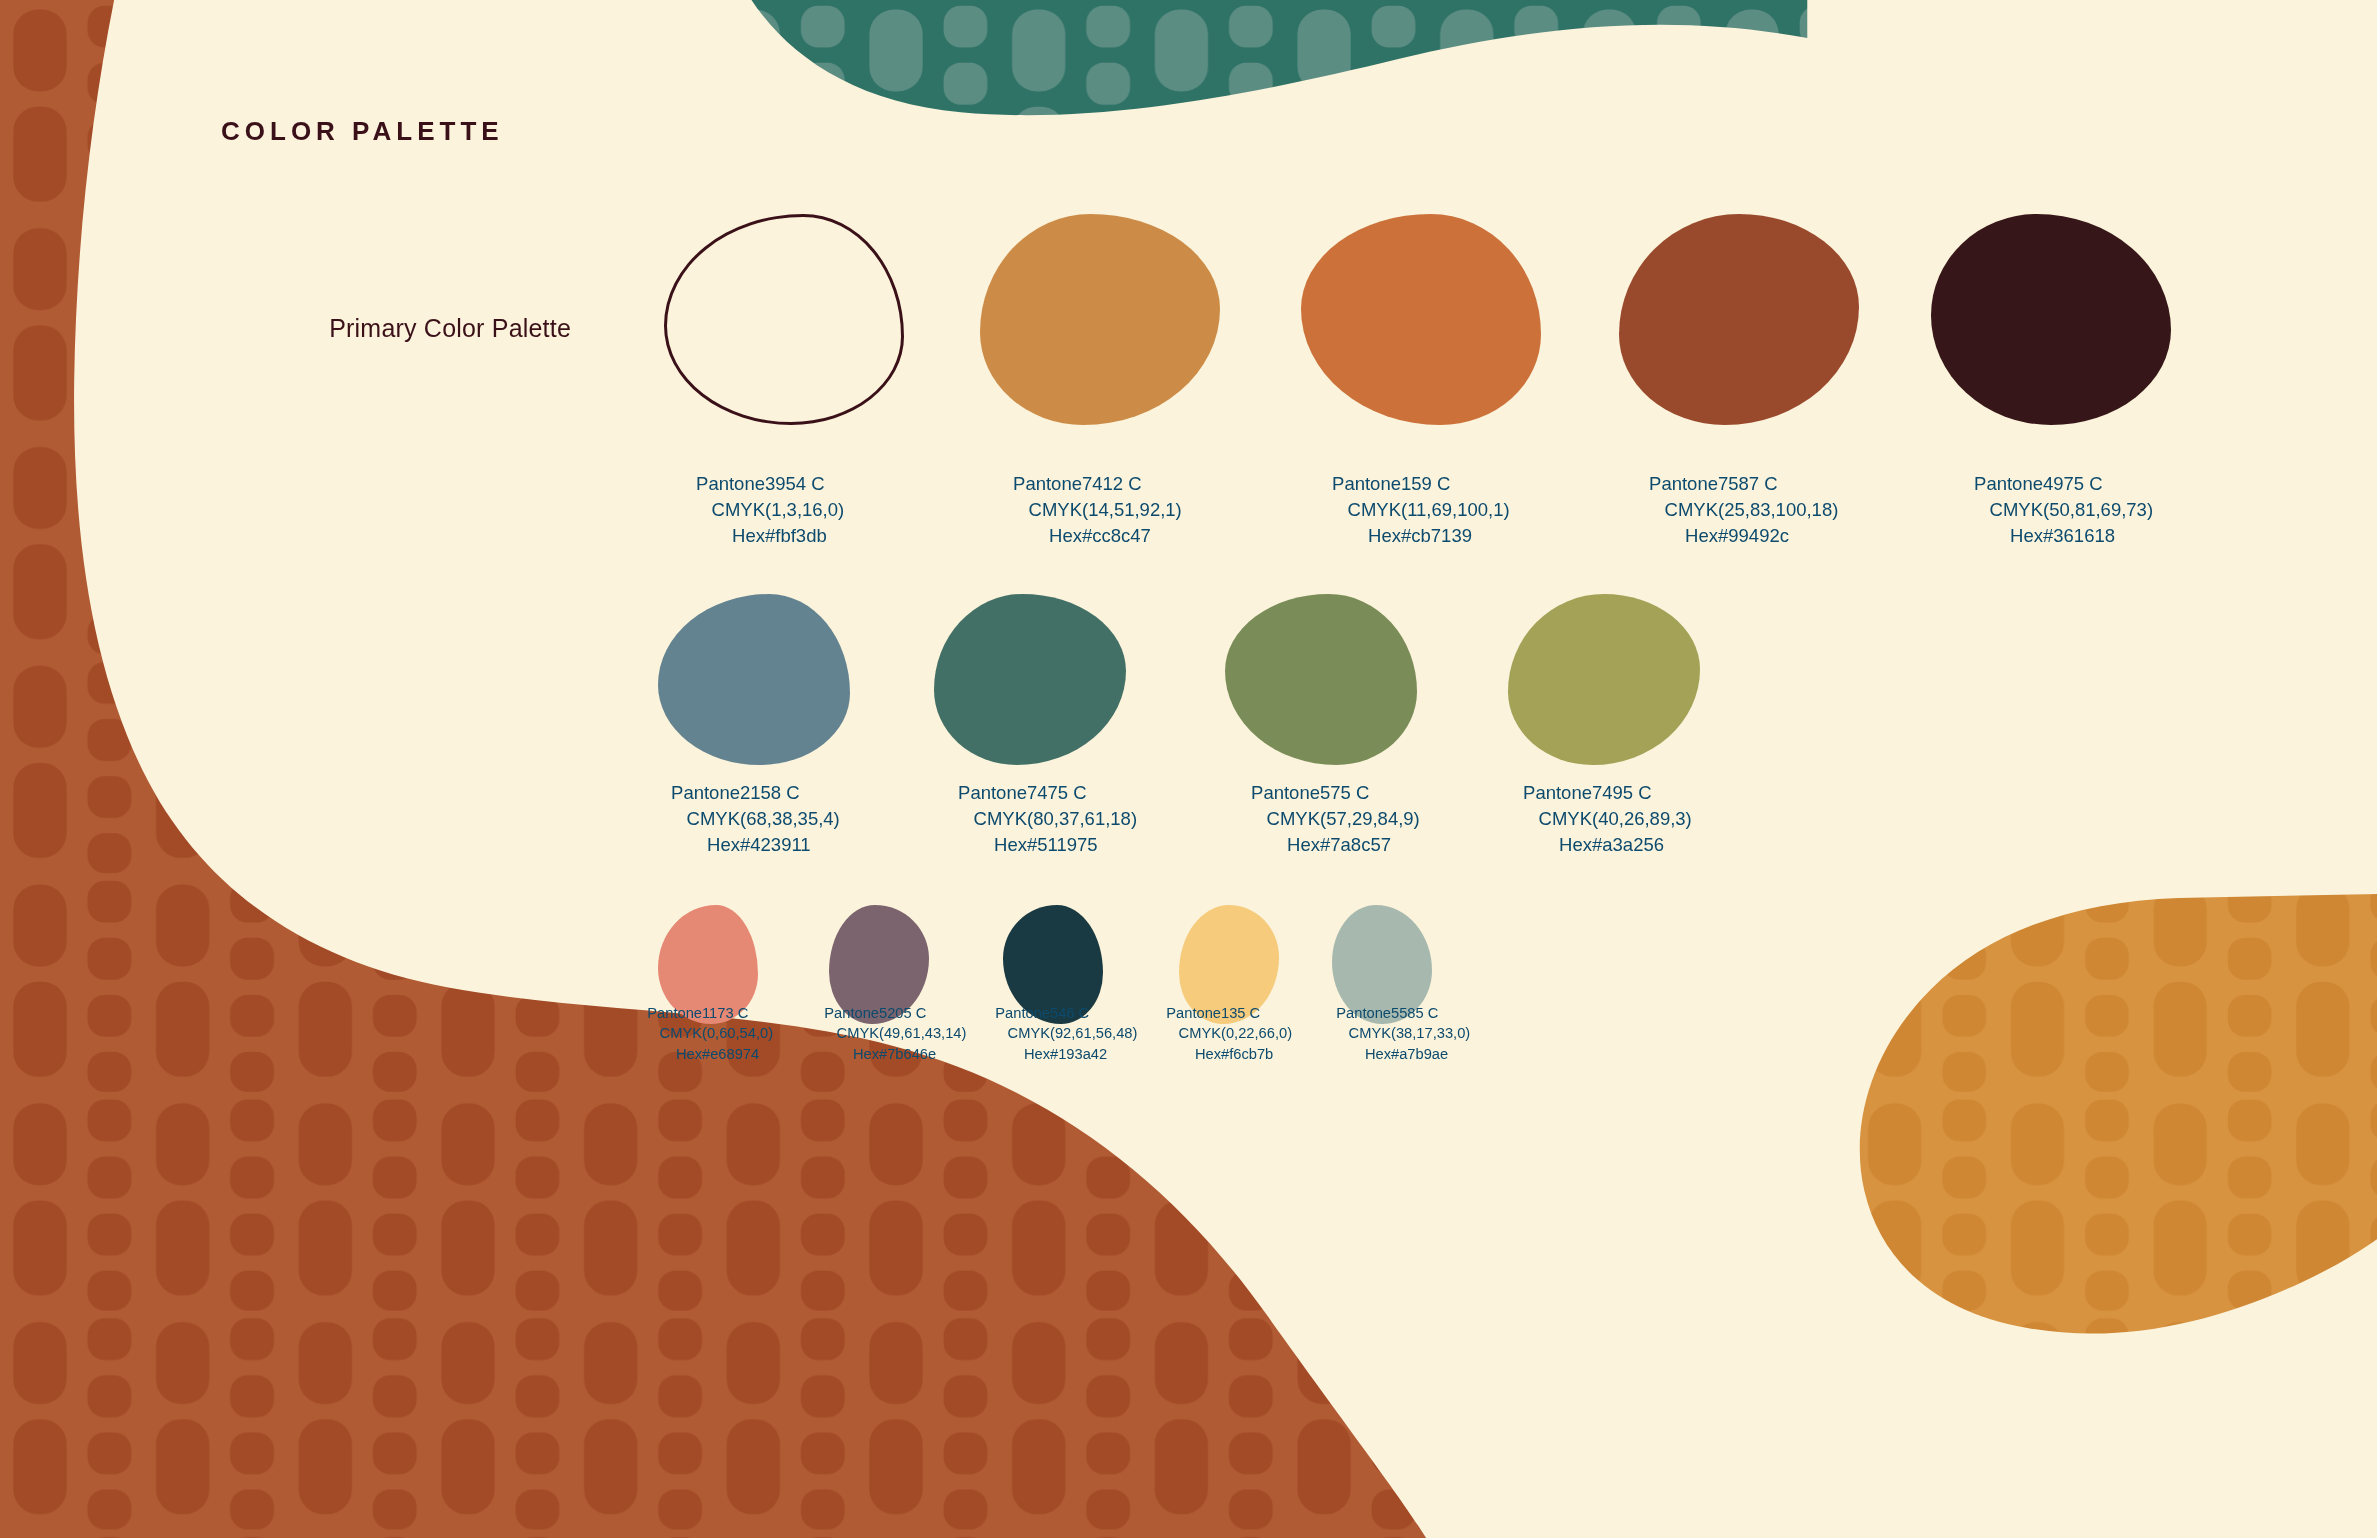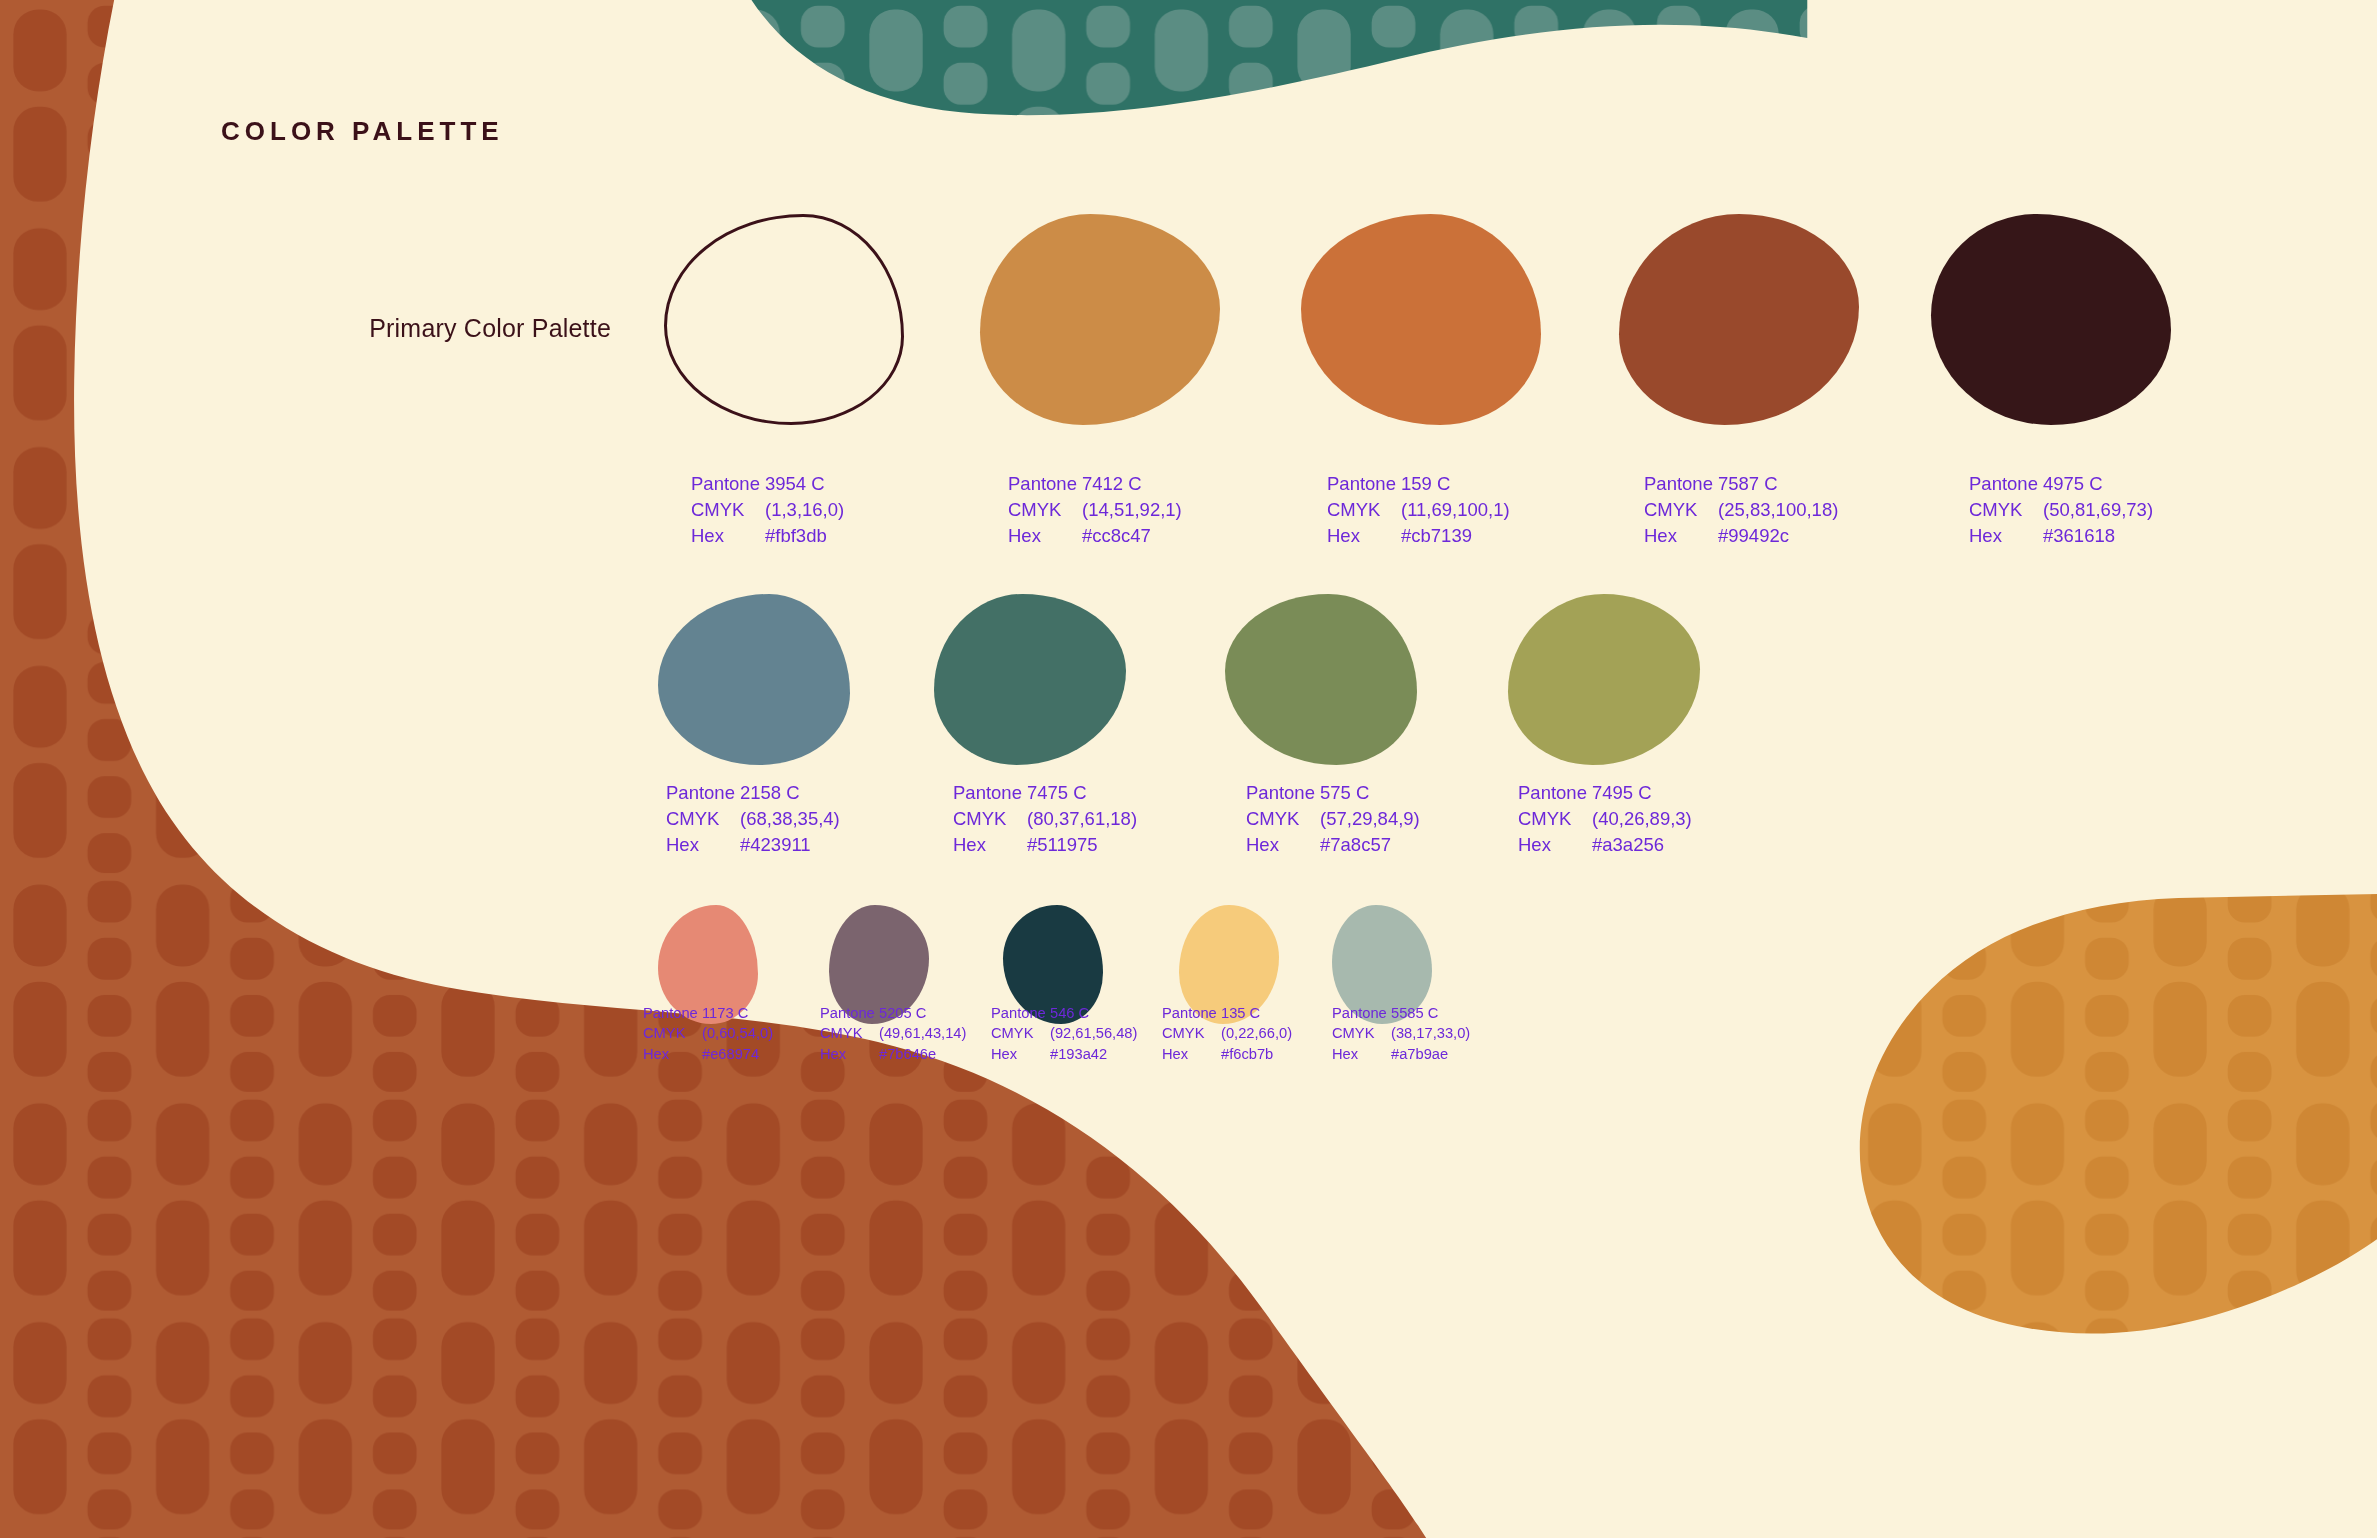--- a/index.html
+++ b/index.html
@@ -21,21 +21,21 @@
     position:absolute;left:221px;top:116px;
     font-size:26px;letter-spacing:5px;font-weight:700;
     color:#3b1119;
   }
 
   .row-label{
     position:absolute;
     font-size:25px;color:#3b1119;letter-spacing:0.2px;
     text-align:right;white-space:nowrap;
   }
-  #label-primary{left:0;width:571px;top:314px;padding-left:40px;}
+  #label-primary{left:0;width:571px;top:314px;}
   #label-secondary{left:0;width:571px;top:639px;}
   #label-bonus{left:0;width:575px;top:927px;}
 
   .swatch-cell{position:absolute;}
 
   .blob{
     background:#fbf3db;
   }
   .blob-a{border-radius:58% 42% 47% 53% / 53% 58% 42% 47%;}
   .blob-b{border-radius:46% 54% 57% 43% / 56% 45% 55% 44%;}
@@ -44,22 +44,23 @@
   .blob-e{border-radius:44% 56% 50% 50% / 48% 55% 45% 52%;}
 
   .blob-outline{
     background:#fbf3db;
     border:3.8px solid #3b1119;
     box-sizing:border-box;
   }
 
   .meta{
     position:absolute;
-    font-size:18.5px;line-height:26px;color:#6d28d9;
+    font-size:18.5px;line-height:26px;color:#0c4a6e;
     white-space:nowrap;
+    text-align:right;
   }
   .meta .line{display:flex;}
   .meta .k{display:inline-block;}
   .meta .v{display:inline-block;}
 
   .meta.big .k{width:74px;}
   .meta.small{font-size:14.7px;line-height:20.4px;}
   .meta.small .k{width:59px;}
 </style>
 </head>

